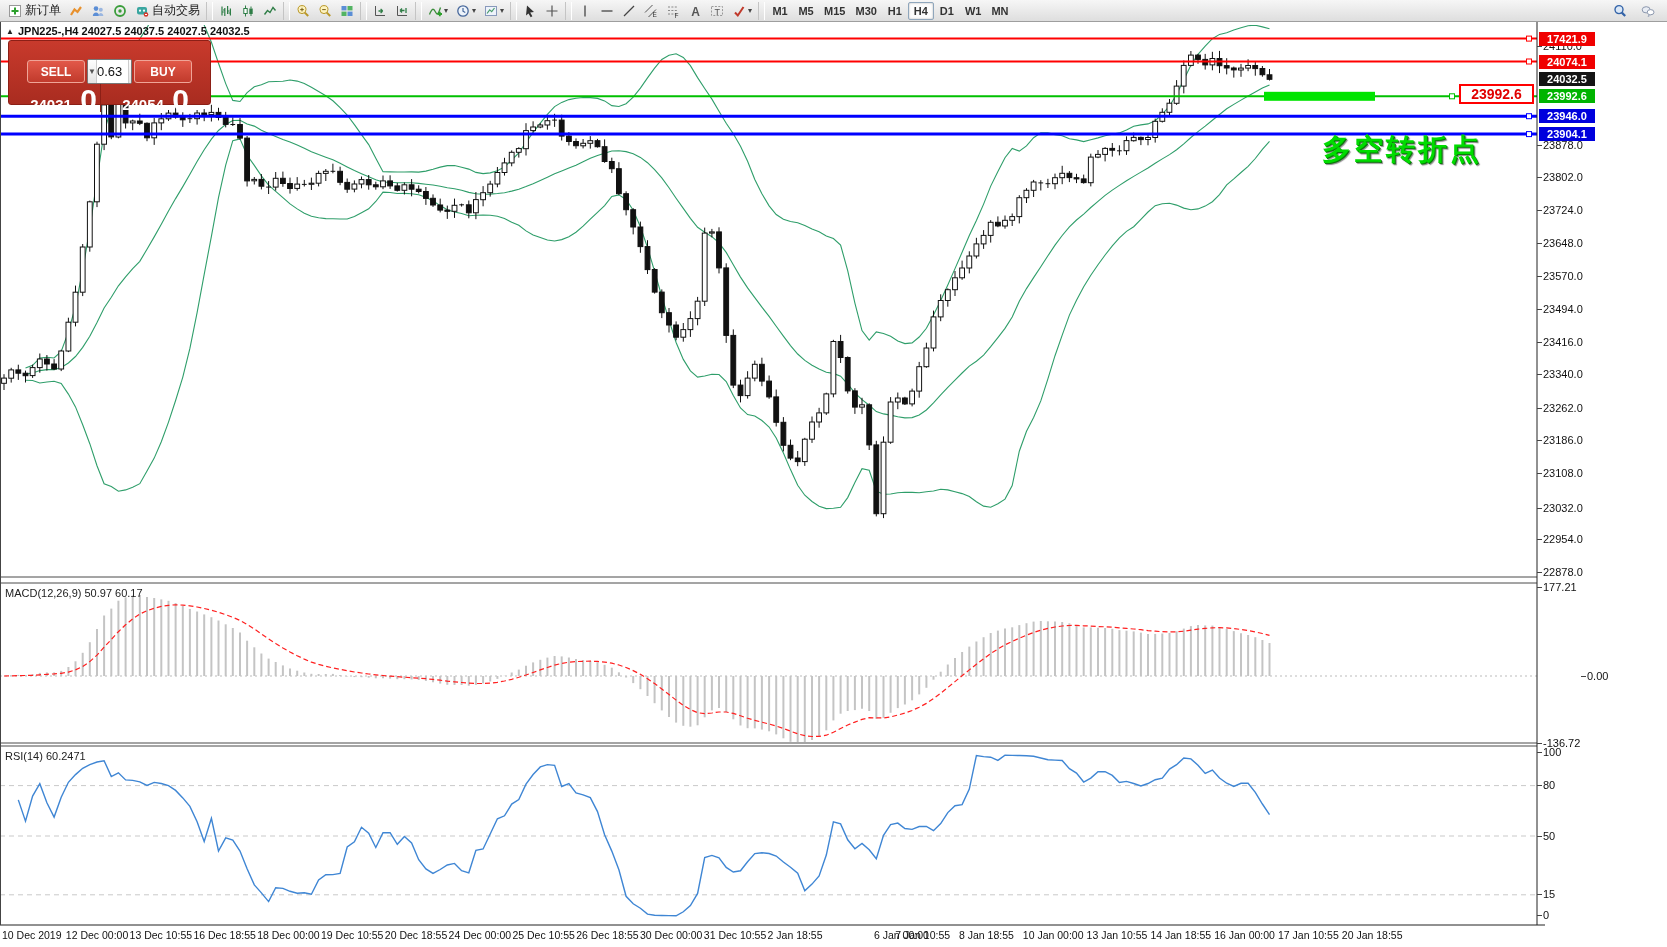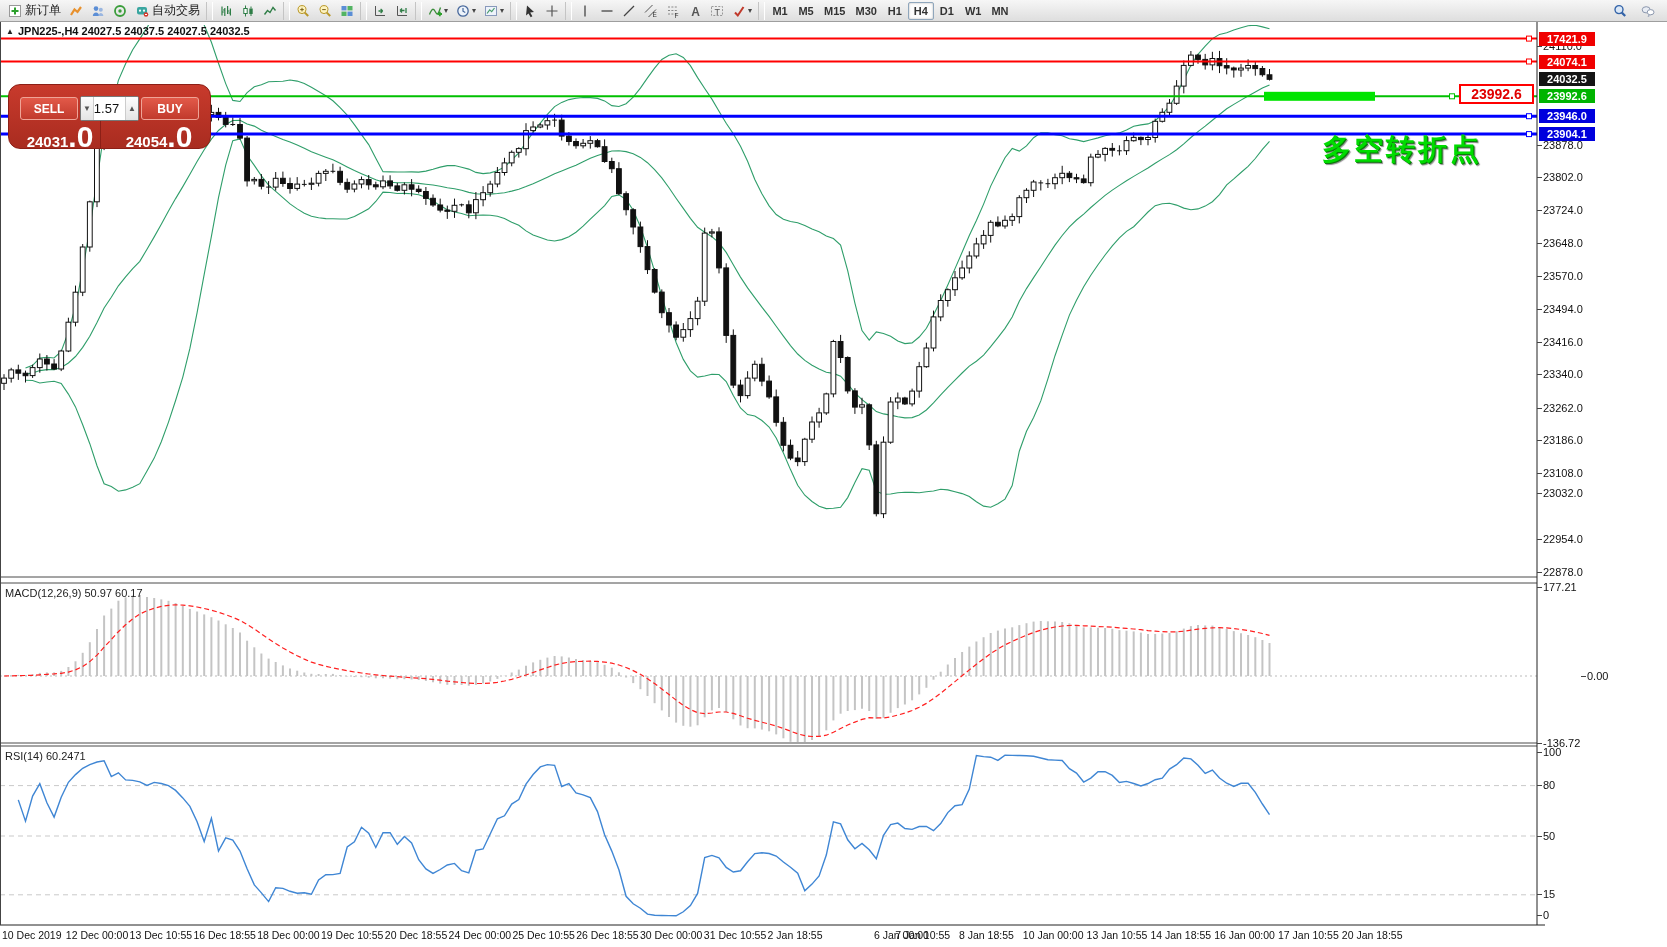--- a/index.html
+++ b/index.html
@@ -32,22 +32,22 @@
 
   .axis-tick { position:absolute; left:1543px; font-size:11px; color:#111; height:13px; line-height:13px; z-index:4; }
   .axis-tick::before { content:""; position:absolute; left:-6px; top:6px; width:5px; height:1px; background:#444; }
   .price-badge { position:absolute; left:1539px; width:56px; height:14px; line-height:14px; text-align:center;
     font-size:11px; font-weight:bold; color:#fff; z-index:5; }
   .sub-label { position:absolute; left:5px; font-size:11px; color:#222; z-index:4; }
   .time-label { position:absolute; top:907px; font-size:10.5px; color:#111; white-space:nowrap; z-index:4; }
 
   
   #trade-panel { position:absolute; left:8px; top:18px; width:203px; height:65px; z-index:20;
-    background:linear-gradient(#c83a2c,#a92c20); border:1px solid #8c1f16; border-radius:12px;
-    padding:11px; color:#fff;margin-top:44px; }
+    background:linear-gradient(#c83a2c,#a92c20); border:1px solid #8c1f16; border-radius:3px;
+    padding:18px; color:#fff; }
   #tp-row1 { display:flex; align-items:center; height:25px; gap:2px; }
   .tp-btn { height:23px; flex:0 0 58px; display:flex; align-items:center; justify-content:center;
     background:linear-gradient(#e25949,#c13a2c); border:1px solid #efa497; border-radius:3px;
     font-size:12px; font-weight:bold; color:#fff; }
   #tp-vol { flex:1; height:25px; background:#fff; border:1px solid #777; border-radius:2px;
     display:flex; align-items:stretch; overflow:hidden; }
   .tp-spin { width:17px; display:flex; align-items:center; justify-content:center; font-size:8px; color:#555;
     background:linear-gradient(#fdfdfd,#e4e4e4); }
   .tp-spin.left { border-right:1px solid #ccc; }
   .tp-spin.right { border-left:1px solid #ccc; }
@@ -862,21 +862,21 @@
         <div class="axis-tick" style="top: 149.134px;">23802.0</div>
         <div class="axis-tick" style="top: 182.424px;">23724.0</div>
         <div class="axis-tick" style="top: 214.862px;">23648.0</div>
         <div class="axis-tick" style="top: 248.152px;">23570.0</div>
         <div class="axis-tick" style="top: 280.589px;">23494.0</div>
         <div class="axis-tick" style="top: 313.88px;">23416.0</div>
         <div class="axis-tick" style="top: 346.317px;">23340.0</div>
         <div class="axis-tick" style="top: 379.608px;">23262.0</div>
         <div class="axis-tick" style="top: 412.045px;">23186.0</div>
         <div class="axis-tick" style="top: 445.335px;">23108.0</div>
-        <div class="axis-tick" style="top: 465px; text-align: center;">23032.0</div>
+        <div class="axis-tick" style="top: 480px; text-align: center;">23032.0</div>
         <div class="axis-tick" style="top: 511.063px;">22954.0</div>
         <div class="axis-tick" style="top: 543.5px;">22878.0</div>
         <div class="price-badge" style="top: 9.62399px; background: rgb(240, 0, 0);">17421.9</div>
         <div class="price-badge" style="top: 32.5006px; background: rgb(240, 0, 0);">24074.1</div>
         <div class="price-badge" style="top: 50.2557px; background: rgb(20, 20, 20);">24032.5</div>
         <div class="price-badge" style="top: 67.2851px; background: rgb(0, 180, 0);">23992.6</div>
         <div class="price-badge" style="top: 87.1741px; background: rgb(0, 0, 221);">23946.0</div>
         <div class="price-badge" style="top: 105.057px; background: rgb(0, 0, 221);">23904.1</div>
         <div class="sub-label" style="top: 565px;">MACD(12,26,9) 50.97 60.17</div>
         <div class="axis-tick" style="top: 559.498px;">177.21</div>
@@ -910,21 +910,21 @@
         <div class="time-label" style="left: 1214.2px;">16 Jan 00:00</div>
         <div class="time-label" style="left: 1278px;">17 Jan 10:55</div>
         <div class="time-label" style="left: 1341.8px;">20 Jan 18:55</div>
       </div>
 
     <div id="trade-panel">
       <div id="tp-row1">
         <div class="tp-btn">SELL</div>
         <div id="tp-vol">
           <div class="tp-spin left">▼</div>
-          <div id="tp-vol-value">1.57</div>
+          <div id="tp-vol-value">0.63</div>
           <div class="tp-spin right">▲</div>
         </div>
         <div class="tp-btn">BUY</div>
       </div>
       <div id="tp-row2">
         <div class="tp-price left">
           <span class="tp-price-main">24031</span>
           <span class="tp-price-big">.0</span>
         </div>
         <div class="tp-price">

